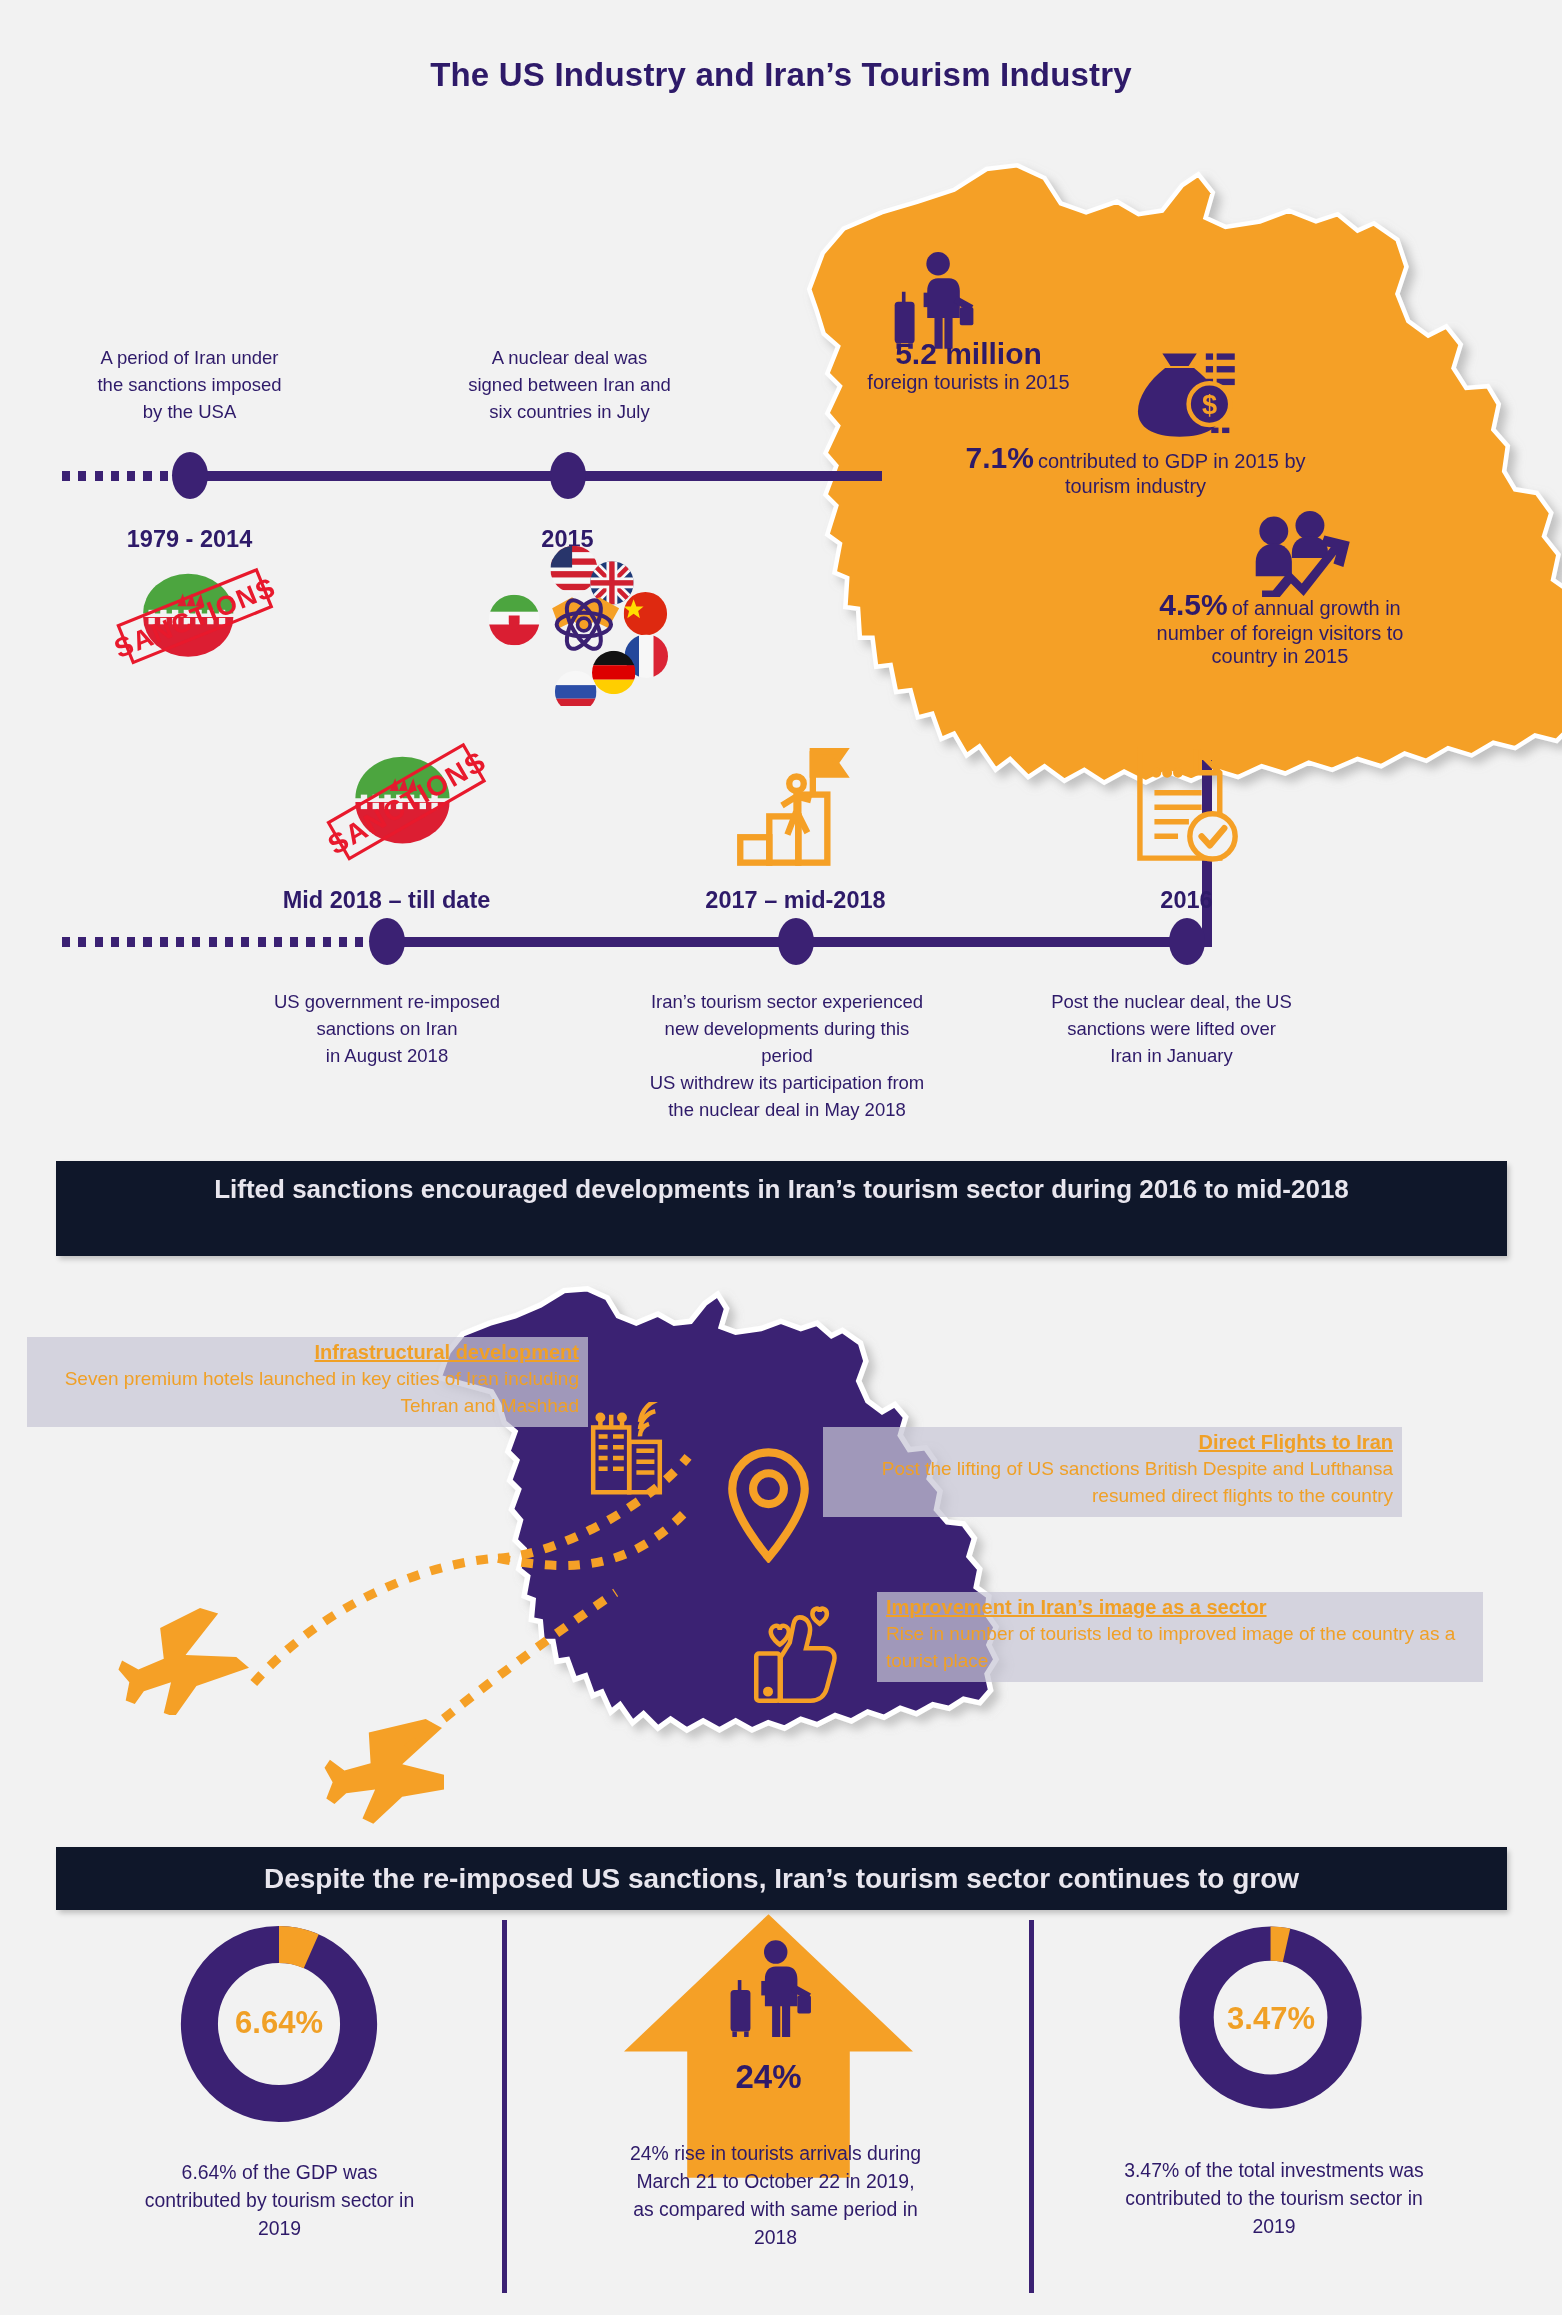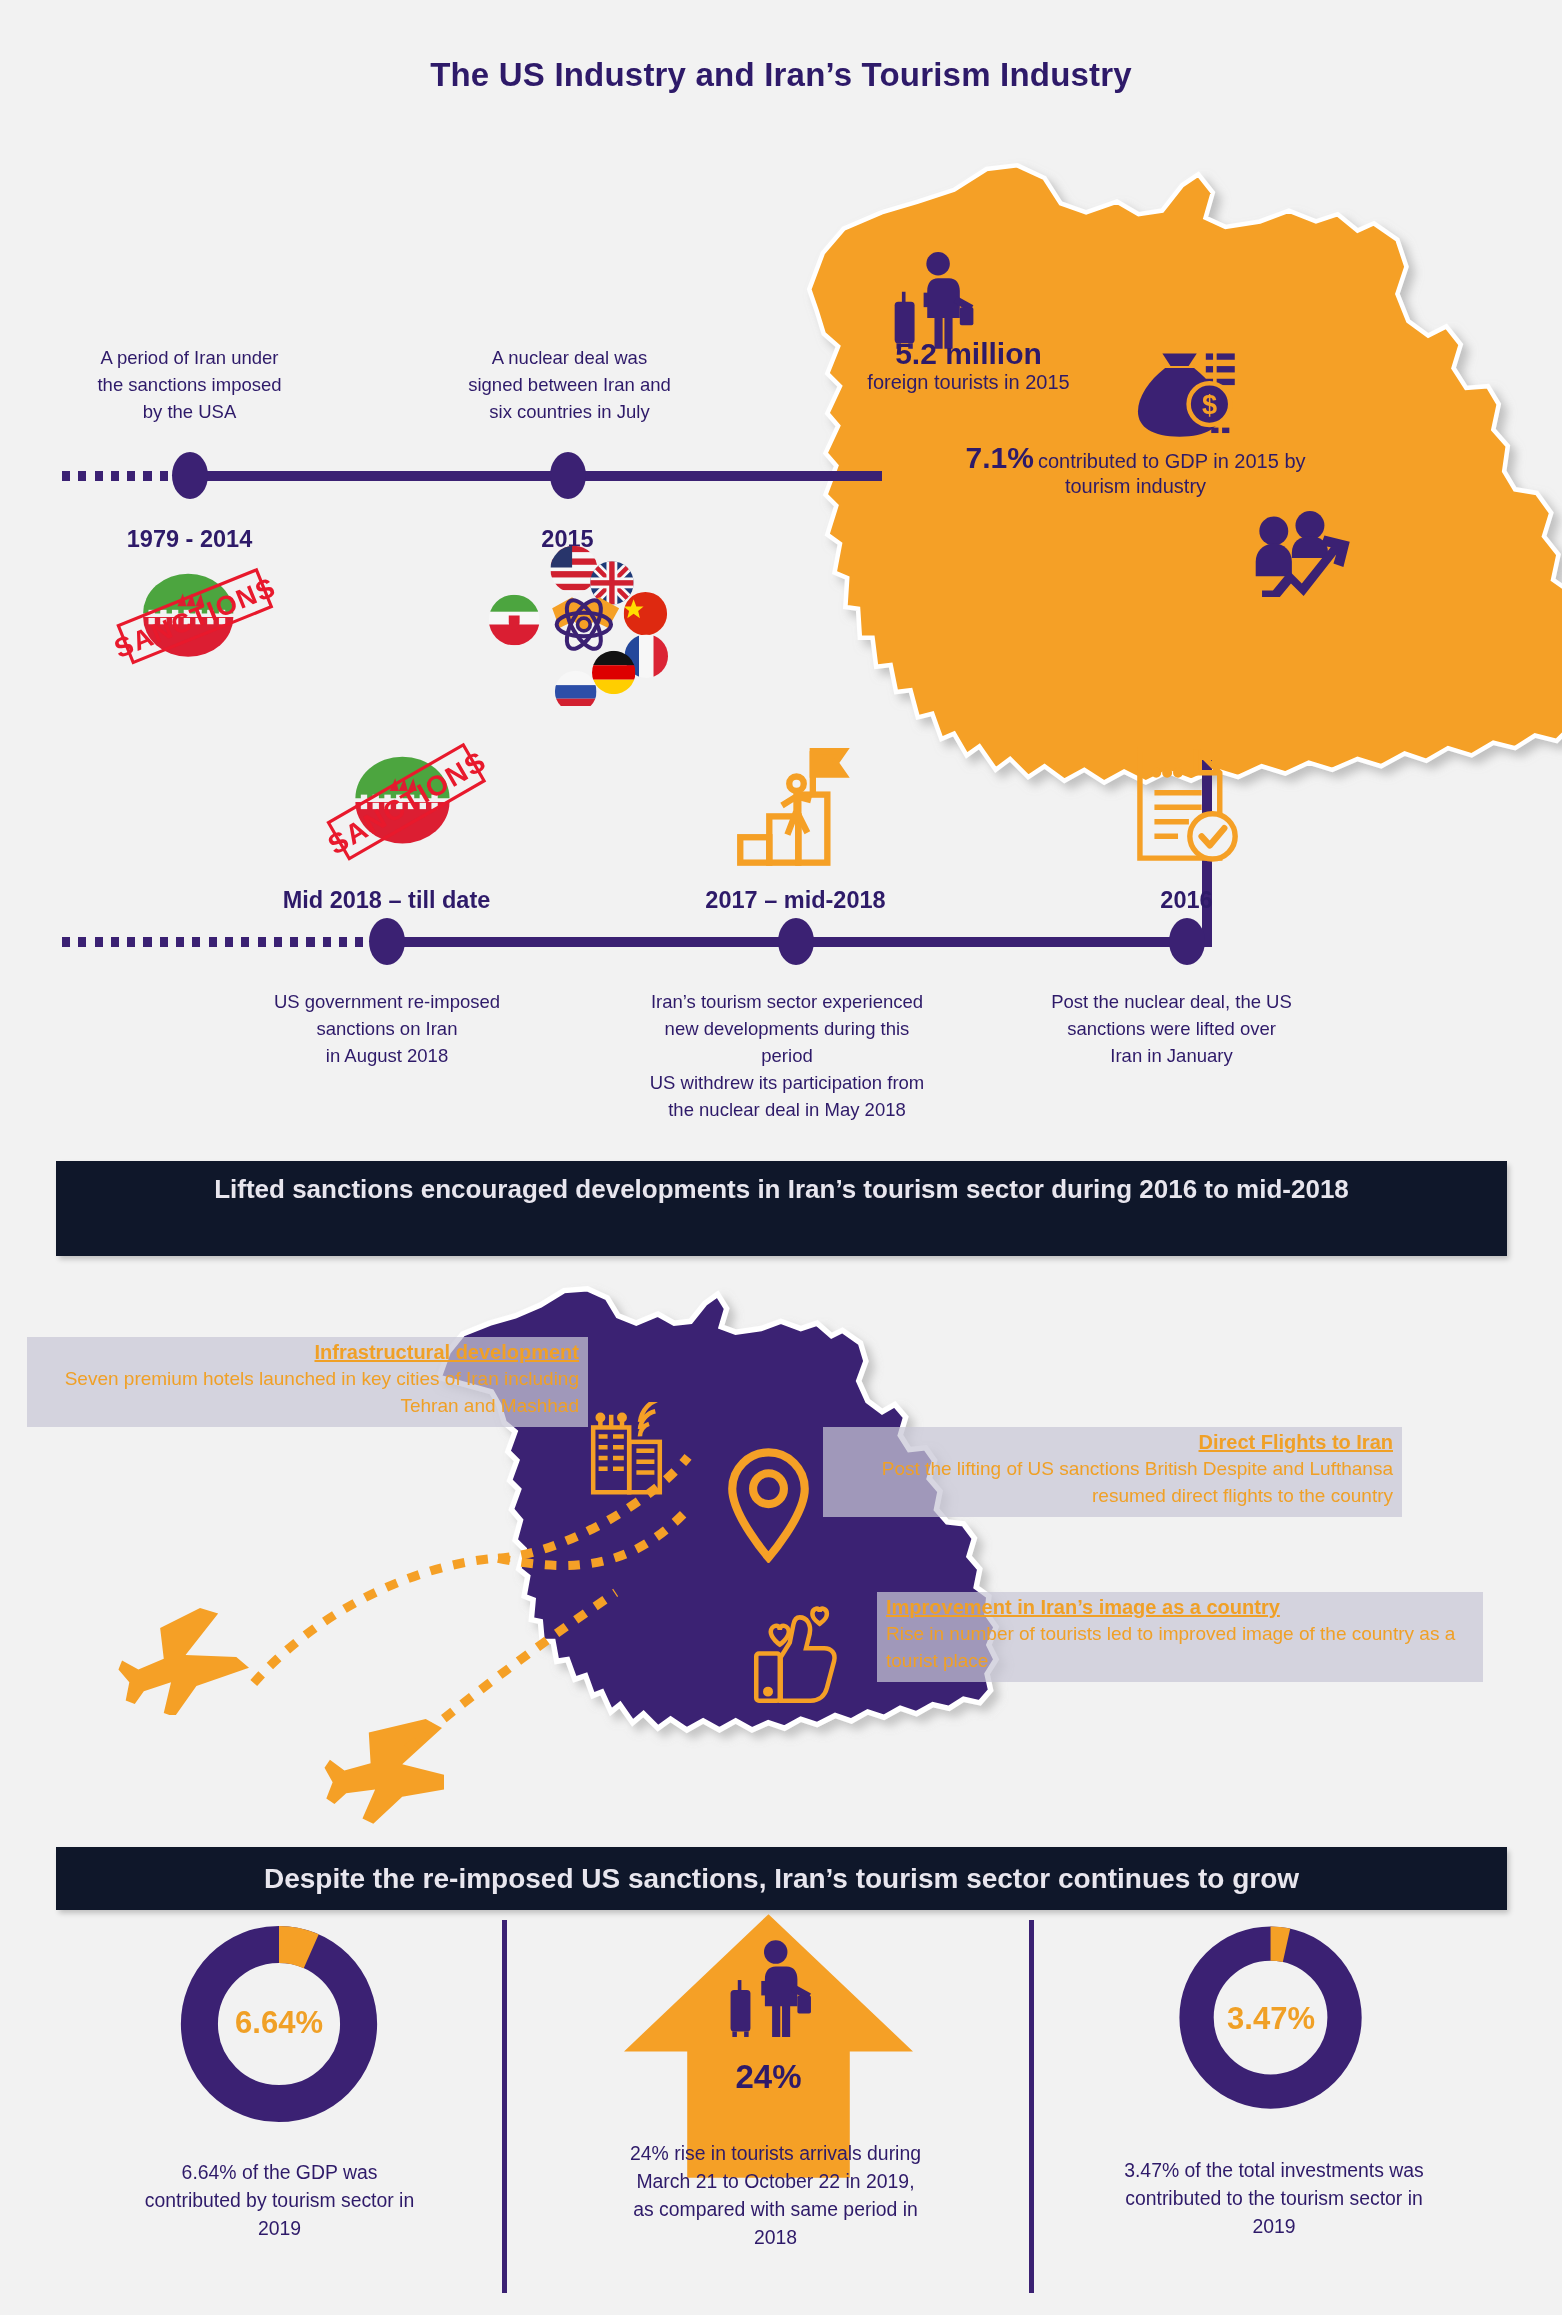--- a/index.html
+++ b/index.html
@@ -152,20 +152,24 @@
   <div class="map-stat" style="left:819px;top:337px;width:299px;">
     <b>5.2 million</b><br>
     <span>foreign tourists in 2015</span>
   </div>
 
   <div class="map-stat" style="left:959px;top:441px;width:353px;">
     <b>7.1%</b>
     <span>contributed to GDP in 2015 by tourism industry</span>
   </div>
 
+  <div class="map-stat" style="left:1140px;top:588px;width:280px;">
+    <b>4.5%</b>
+    <span>of annual growth in number of foreign visitors to country in 2015</span>
+  </div>
 
   <div class="tl-dash" style="left:62px;top:471px;width:131px;"></div>
   <div class="tl-line" style="left:185px;top:471px;width:697px;"></div>
   <div class="tl-dot" style="left:172px;top:452px;"></div>
   <div class="tl-dot" style="left:550px;top:452px;"></div>
 
   <div class="tl-cap" style="left:425px;top:344px;width:289px;white-space:pre-line;">A nuclear deal was
 signed between Iran and
 six countries in July</div>
   <div class="tl-cap" style="left:54px;top:344px;width:271px;white-space:pre-line;">A period of Iran under
@@ -446,21 +450,21 @@
     <span class="hd">Infrastructural development</span>
     <span class="bd">Seven premium hotels launched in key cities of Iran including Tehran and Mashhad</span>
   </div>
 
   <div class="callout" style="left:823px;top:1427px;width:579px;text-align:right;">
     <span class="hd">Direct Flights to Iran</span>
     <span class="bd">Post the lifting of US sanctions British Despite and Lufthansa resumed direct flights to the country</span>
   </div>
 
   <div class="callout" style="left:877px;top:1592px;width:606px;text-align:left;">
-    <span class="hd">Improvement in Iran’s image as a country</span>
+    <span class="hd">Improvement in Iran’s image as a sector</span>
     <span class="bd">Rise in number of tourists led to improved image of the country as a tourist place</span>
   </div>
 
   <div class="banner" style="left:56px;top:1847px;width:1451px;height:63px;
               font-size:28px;line-height:63px;">
     <span>Despite the re-imposed US sanctions, Iran’s tourism sector continues to grow</span>
   </div>
 
   <div class="sep" style="left:502px;top:1920px;height:373px;"></div>
   <div class="sep" style="left:1029px;top:1920px;height:373px;"></div>

